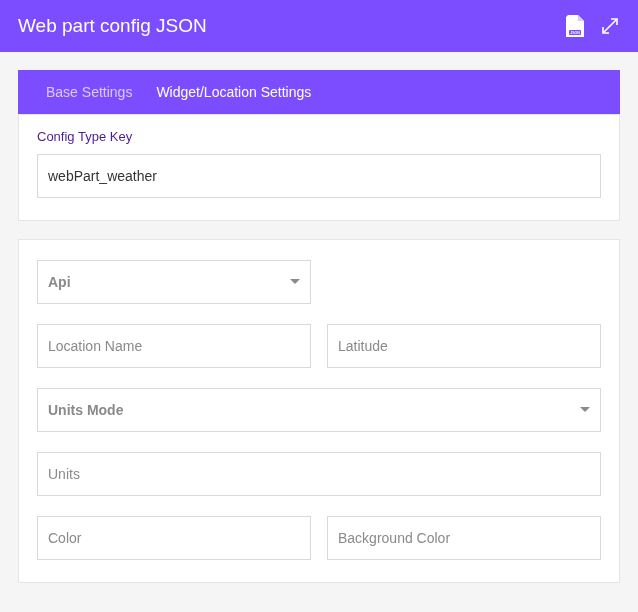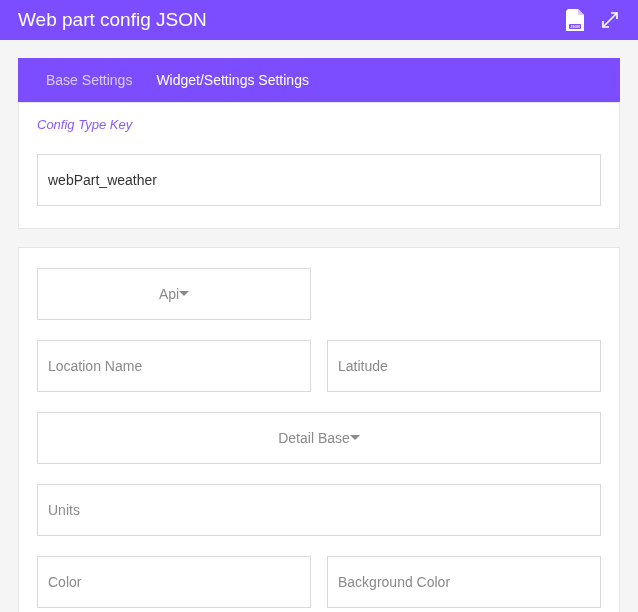--- a/index.html
+++ b/index.html
@@ -10,21 +10,21 @@
     height: 612px;
     overflow: hidden;
   }
   .header {
     background: #7c4dff;
     color: #fff;
     display: flex;
     align-items: center;
     justify-content: space-between;
     padding: 0 18px;
-    height: 40px;
+    height: 52px;
   }
   .header-title {
     font-size: 19px;
     font-weight: 400;
   }
   .header-actions {
     display: flex;
     align-items: center;
     gap: 16px;
   }
@@ -51,43 +51,43 @@
   .tab.active {
     color: rgba(255,255,255,0.7);
   }
   .card {
     background: #fff;
     border: 1px solid #e5e5e5;
     padding: 14px 18px 22px 18px;
   }
   .card + .card { margin-top: 18px; }
   .field-label {
-    color: #8b5cf6;
+    color: #4c1d95;
     font-size: 13px;
-    margin-bottom: 22px;
+    margin-bottom: 10px;
     display: block;
-    font-style: italic;
   }
   .text-input, .select-input {
     width: 100%;
-    height: 52px;
+    height: 44px;
     border: 1px solid #d9d9d9;
     background: #fff;
     font-size: 14px;
     color: #333;
     padding: 0 10px;
     font-family: inherit;
   }
   .text-input::placeholder { color: #8a8a8a; }
   .select-input {
     display: flex;
     align-items: center;
-    justify-content: center;
+    justify-content: space-between;
     cursor: pointer;
     color: #8a8a8a;
+    font-weight: bold;
   }
   .select-input .chevron {
     color: #8a8a8a;
     display: flex;
     align-items: center;
   }
   .row {
     display: flex;
     gap: 16px;
     margin-top: 20px;
@@ -123,21 +123,21 @@
         <path d="M9 17 L3 17 L3 11"></path>
       </svg>
     </span>
   </div>
 </div>
 
 <div class="content">
 
   <div class="tabs">
     <div class="tab active">Base Settings</div>
-    <div class="tab">Widget/Settings Settings</div>
+    <div class="tab">Widget/Location Settings</div>
   </div>
 
   <div class="card">
     <span class="field-label">Config Type Key</span>
     <input class="text-input" type="text" value="webPart_weather" style="">
   </div>
 
   <div class="card">
 
     <div class="row">
@@ -158,21 +158,21 @@
         <input class="text-input" type="text" placeholder="Location Name" style="">
       </div>
       <div class="col-third">
         <input class="text-input" type="text" placeholder="Latitude" style="">
       </div>
     </div>
 
     <div class="row">
       <div class="col">
         <div class="select-input">
-          <span>Detail Base</span>
+          <span>Units Mode</span>
           <span class="chevron">
             <svg width="10" height="6" viewBox="0 0 10 6">
                 <path d="M0 0 L5 5 L10 0 Z" fill="#8a8a8a"></path>
               </svg>
           </span>
         </div>
       </div>
     </div>
 
     <div class="row">

